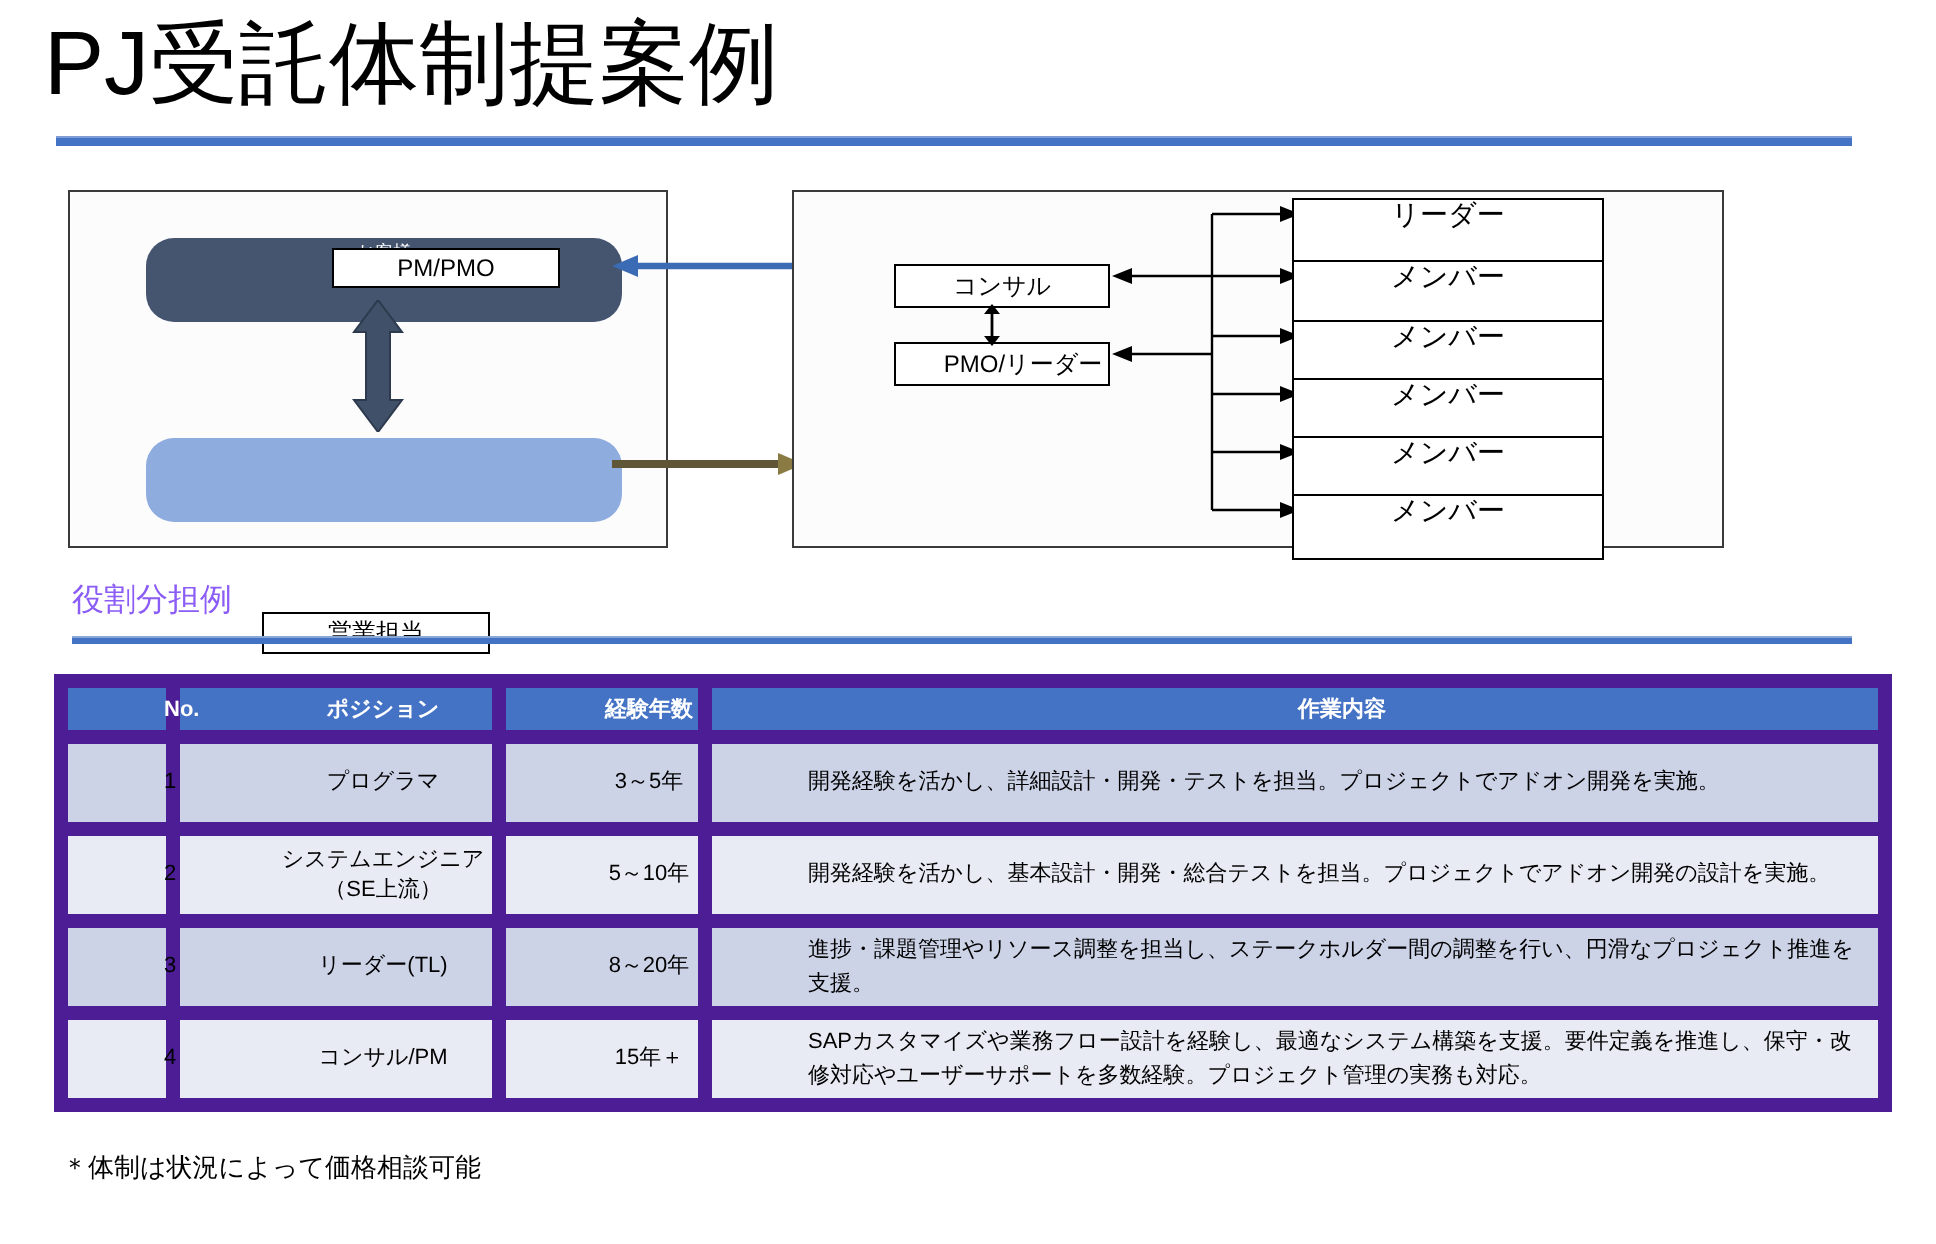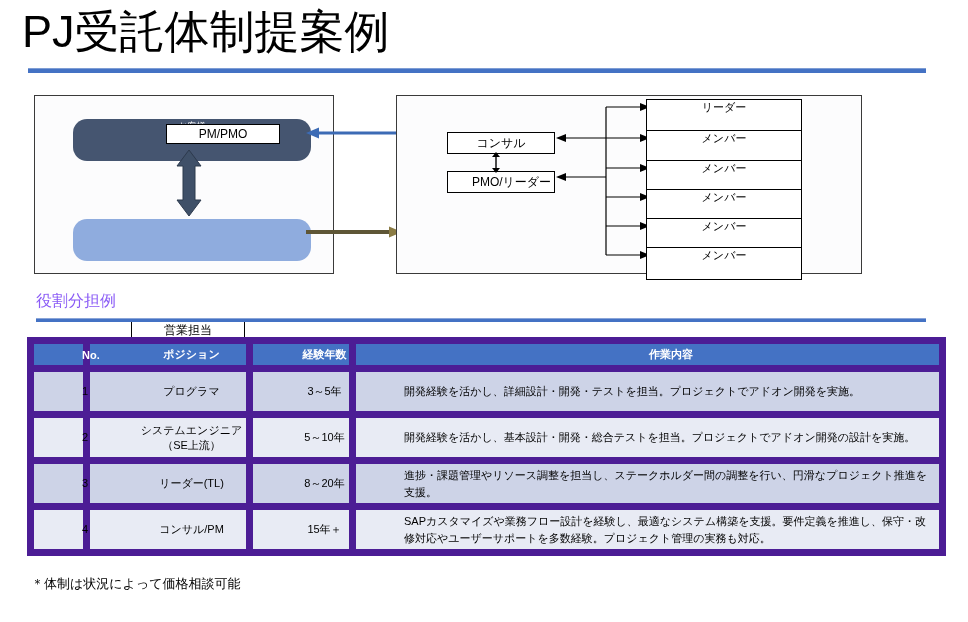--- a/index.html
+++ b/index.html
@@ -106,21 +106,21 @@
     color: #000000;
   }
   #node-pm {
     left: 131px;
     top: 28px;
     width: 114px;
     height: 20px;
   }
   #node-sales {
     left: 131px;
-    top: 232px;
+    top: 218px;
     width: 114px;
     height: 21px;
     line-height: 19px;
   }
 
   
   #arrow-vertical {
     position: absolute;
     left: 176px;
     top: 62px;
@@ -164,21 +164,21 @@
 
   .member-node {
     position: absolute;
     left: 646px;
     width: 156px;
     height: 33px;
     background: #FFFFFF;
     border: 1px solid #000000;
     box-sizing: border-box;
     text-align: center;
-    font-size: 11px;
+    font-size: 14px;
     line-height: 15px;
     color: #000000;
   }
 
   #member-connectors {
     position: absolute;
     left: 556px;
     top: 14px;
     width: 94px;
     height: 160px;

